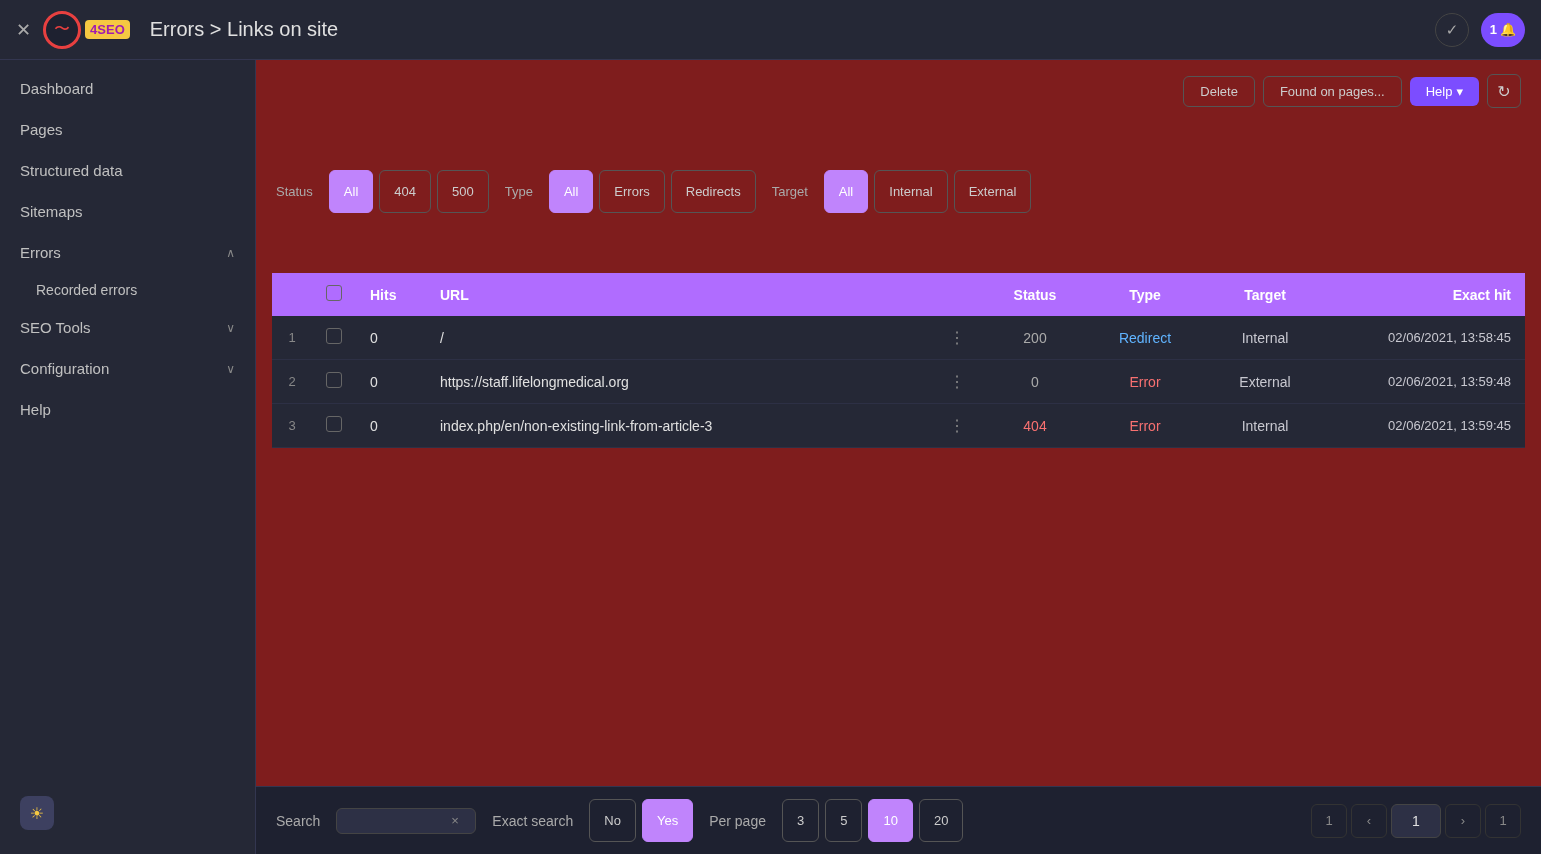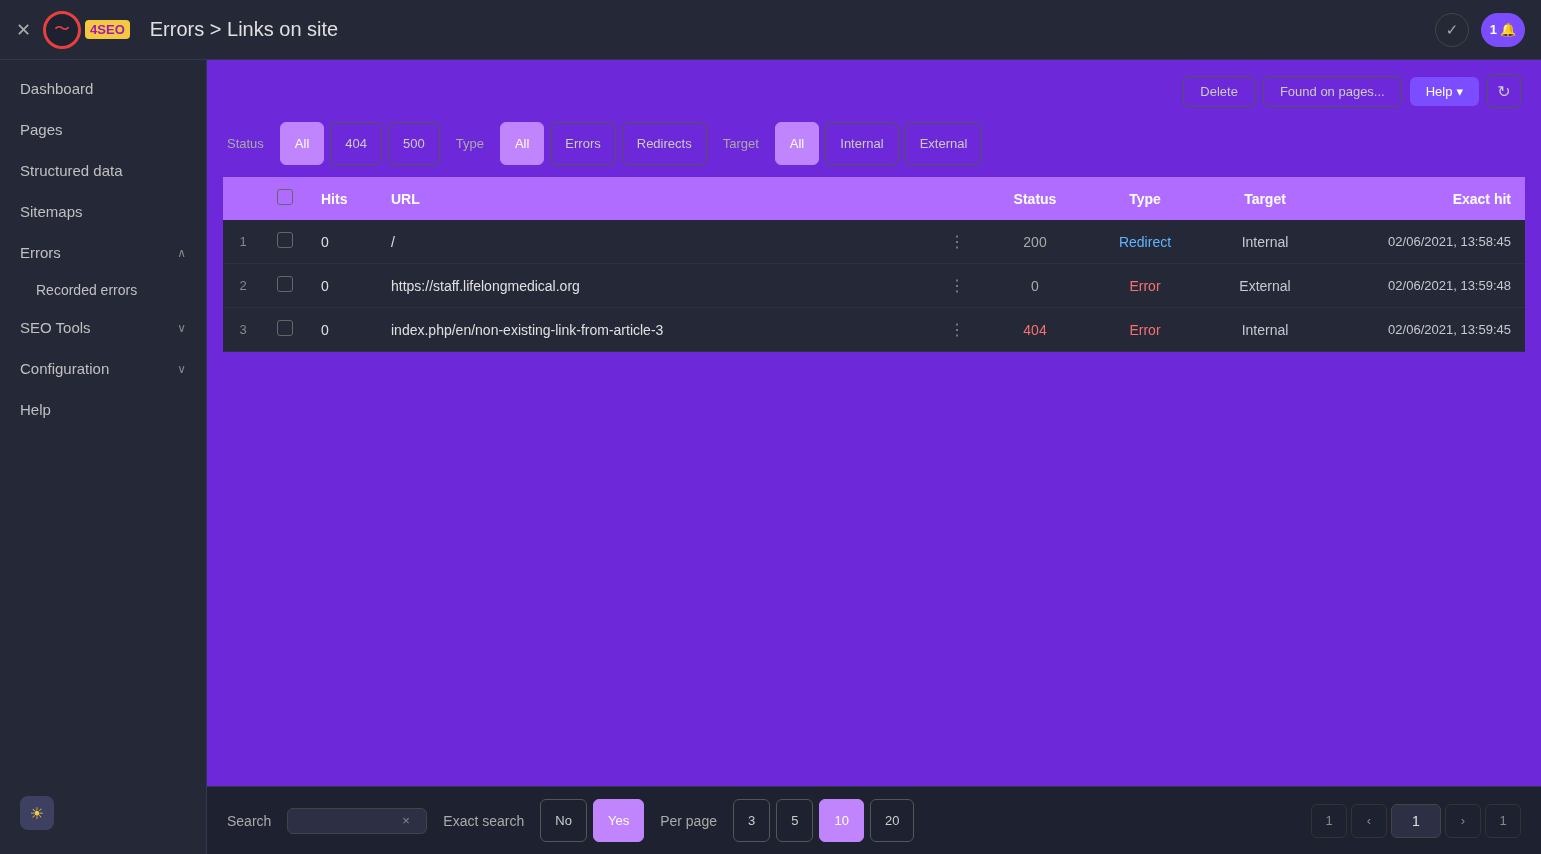--- a/index.html
+++ b/index.html
@@ -103,21 +103,21 @@
 
     
     .main-layout {
       display: flex;
       flex: 1;
       overflow: hidden;
     }
 
     
     .sidebar {
-      width: 207px;
+      width: 256px;
       background: #252836;
       flex-shrink: 0;
       display: flex;
       flex-direction: column;
       padding: 8px 0;
       border-right: 1px solid #333650;
     }
     .sidebar-item {
       padding: 12px 20px;
       cursor: pointer;
@@ -164,21 +164,22 @@
       justify-content: center;
       font-size: 16px;
     }
 
     
     .content {
       flex: 1;
       display: flex;
       flex-direction: column;
       overflow: hidden;
-      background: #6d28d9;
+      background: #7f1d1d;
+      gap: 48px;
     }
 
     
     .toolbar {
       display: flex;
       align-items: center;
       justify-content: flex-end;
       padding: 14px 20px;
       gap: 8px;
       flex-shrink: 0;

